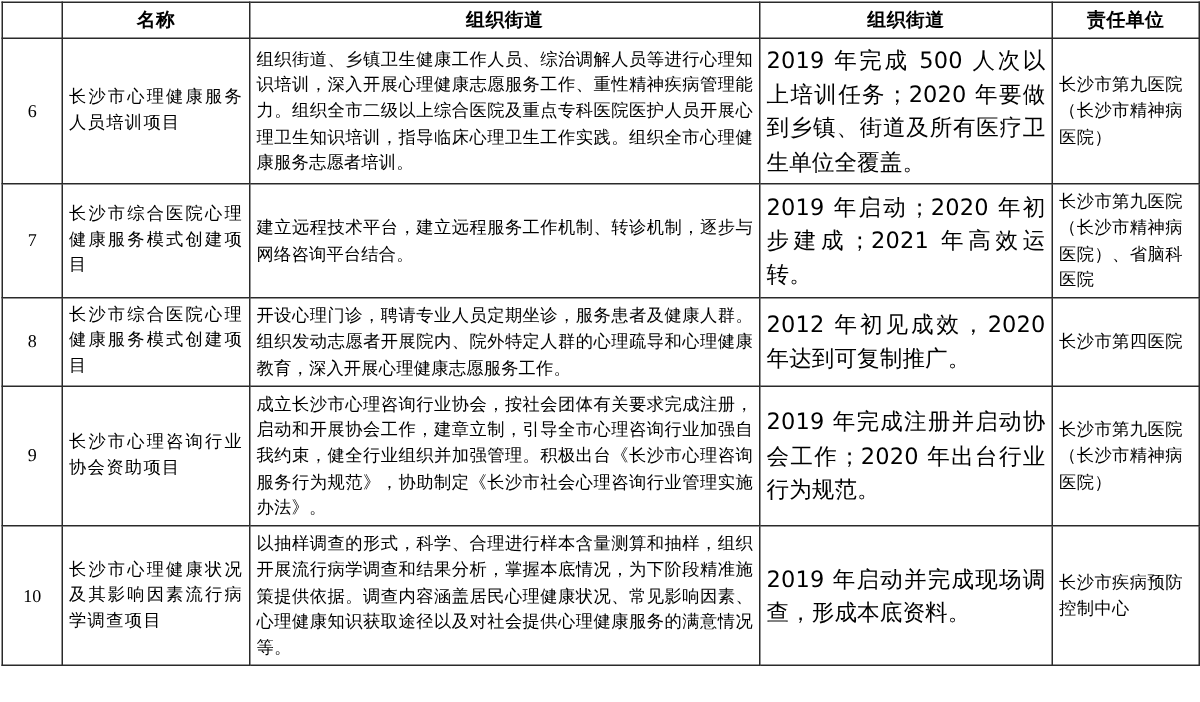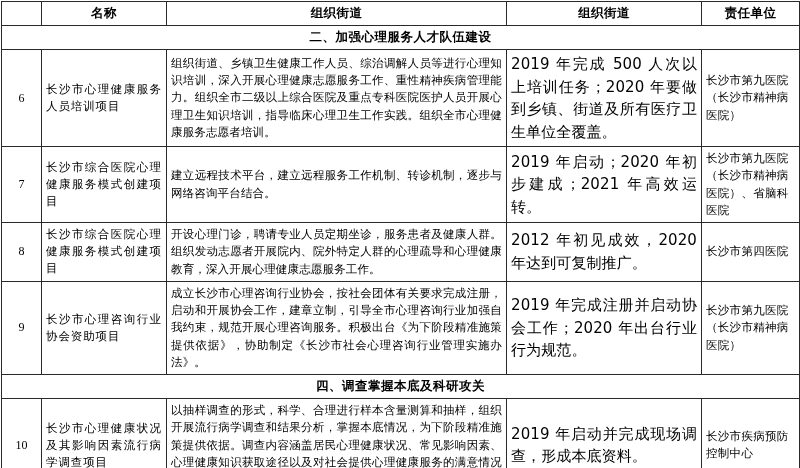--- a/index.html
+++ b/index.html
@@ -118,23 +118,20 @@
     </colgroup>
     <tbody>
       <tr>
         <td class="hdr-cell"></td>
         <td class="hdr-cell">名称</td>
         <td class="hdr-cell">组织街道</td>
         <td class="hdr-cell">组织街道</td>
         <td class="hdr-cell">责任单位</td>
       </tr>
 
-      <tr>
-        <td class="section-cell" colspan="5">二、加强心理服务人才队伍建设</td>
-      </tr>
 
       <tr class="r6">
         <td class="num-cell">6</td>
         <td class="name-cell">长沙市心理健康服务人员培训项目</td>
         <td class="content-cell">组织街道、乡镇卫生健康工作人员、综治调解人员等进行心理知识培训，深入开展心理健康志愿服务工作、重性精神疾病管理能力。组织全市二级以上综合医院及重点专科医院医护人员开展心理卫生知识培训，指导临床心理卫生工作实践。组织全市心理健康服务志愿者培训。</td>
         <td class="goal-cell">2019 年完成 500 人次以上培训任务；2020 年要做到乡镇、街道及所有医疗卫生单位全覆盖。</td>
         <td class="unit-cell">长沙市第九医院（长沙市精神病医院）</td>
       </tr>
 
       <tr class="r7">
@@ -150,28 +147,25 @@
         <td class="name-cell">长沙市综合医院心理健康服务模式创建项目</td>
         <td class="content-cell">开设心理门诊，聘请专业人员定期坐诊，服务患者及健康人群。组织发动志愿者开展院内、院外特定人群的心理疏导和心理健康教育，深入开展心理健康志愿服务工作。</td>
         <td class="goal-cell">2012 年初见成效，2020 年达到可复制推广。</td>
         <td class="unit-cell">长沙市第四医院</td>
       </tr>
 
 
       <tr class="r9">
         <td class="num-cell">9</td>
         <td class="name-cell">长沙市心理咨询行业协会资助项目</td>
-        <td class="content-cell">成立长沙市心理咨询行业协会，按社会团体有关要求完成注册，启动和开展协会工作，建章立制，引导全市心理咨询行业加强自我约束，规范开展心理咨询服务。积极出台《为下阶段精准施策提供依据》，协助制定《长沙市社会心理咨询行业管理实施办法》。</td>
+        <td class="content-cell">成立长沙市心理咨询行业协会，按社会团体有关要求完成注册，启动和开展协会工作，建章立制，引导全市心理咨询行业加强自我约束，健全行业组织并加强管理。积极出台《长沙市心理咨询服务行为规范》，协助制定《长沙市社会心理咨询行业管理实施办法》。</td>
         <td class="goal-cell">2019 年完成注册并启动协会工作；2020 年出台行业行为规范。</td>
         <td class="unit-cell">长沙市第九医院（长沙市精神病医院）</td>
       </tr>
 
-      <tr>
-        <td class="section-cell" colspan="5">四、调查掌握本底及科研攻关</td>
-      </tr>
 
       <tr class="r10">
         <td class="num-cell">10</td>
         <td class="name-cell">长沙市心理健康状况及其影响因素流行病学调查项目</td>
         <td class="content-cell">以抽样调查的形式，科学、合理进行样本含量测算和抽样，组织开展流行病学调查和结果分析，掌握本底情况，为下阶段精准施策提供依据。调查内容涵盖居民心理健康状况、常见影响因素、心理健康知识获取途径以及对社会提供心理健康服务的满意情况等。</td>
         <td class="goal-cell">2019 年启动并完成现场调查，形成本底资料。</td>
         <td class="unit-cell">长沙市疾病预防控制中心</td>
       </tr>
 
     </tbody>

